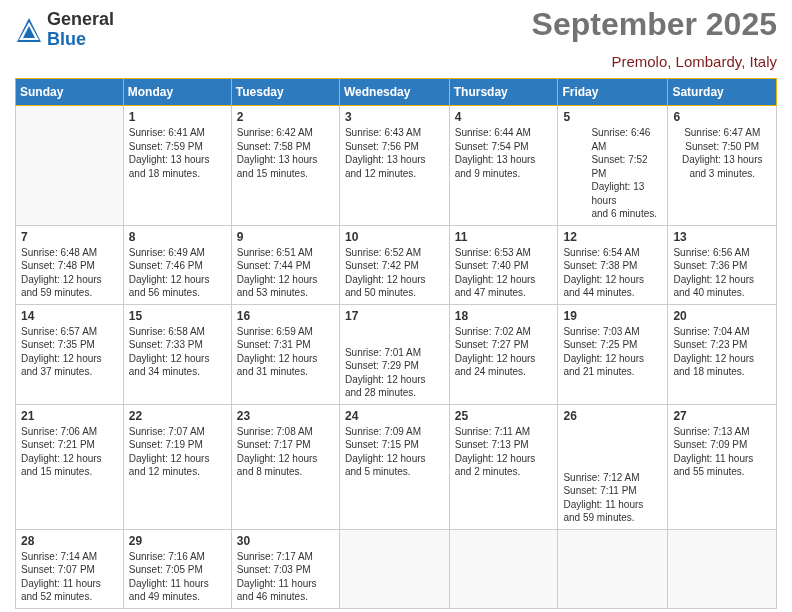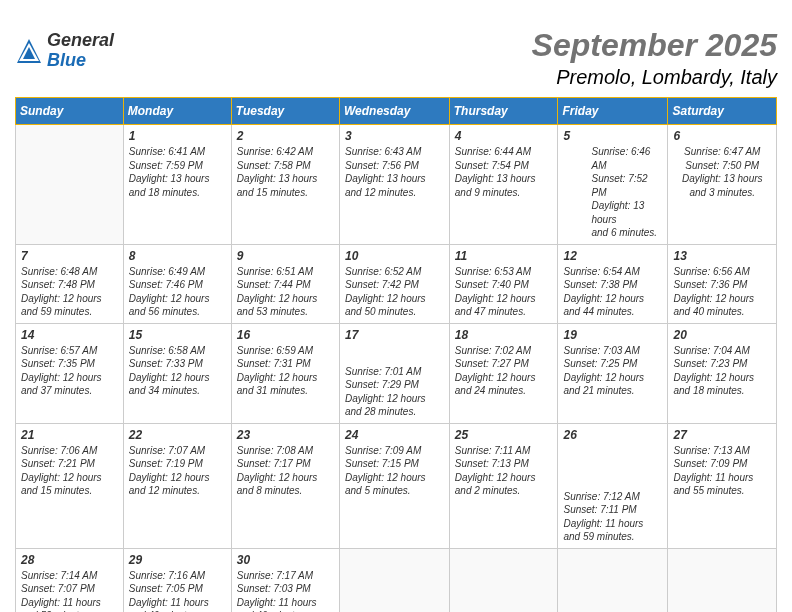--- a/index.html
+++ b/index.html
@@ -6,24 +6,23 @@
     body {
       width: 792px;
       height: 612px;
       font-family: Arial, Helvetica, sans-serif;
       background: #fff;
       overflow: hidden;
     }
     .page {
       width: 792px;
       height: 452px;
-      padding: 27px 15px;
+      padding: 6px 15px;
       display: flex;
       flex-direction: column;
-      font-style: italic;
     }
     .header {
       display: flex;
       justify-content: space-between;
       align-items: flex-start;
       margin-bottom: 8px;
     }
     .logo {
       display: flex;
       align-items: center;
@@ -51,23 +50,23 @@
     }
     .title-block {
       text-align: right;
     }
     .month-title {
       font-size: 32px;
       font-weight: bold;
       color: #737373;
     }
     .location {
-      font-size: 20px;
-      color: #000000;
-      margin-top: 2px;
+      font-size: 15px;
+      color: #7f1d1d;
+      margin-top: 10px;
     }
     .calendar {
       width: 100%;
       border-collapse: collapse;
       flex: 1;
       font-size: 10.5px;
     }
     .calendar thead th {
       background-color: #2e7abf;
       color: #fff;

